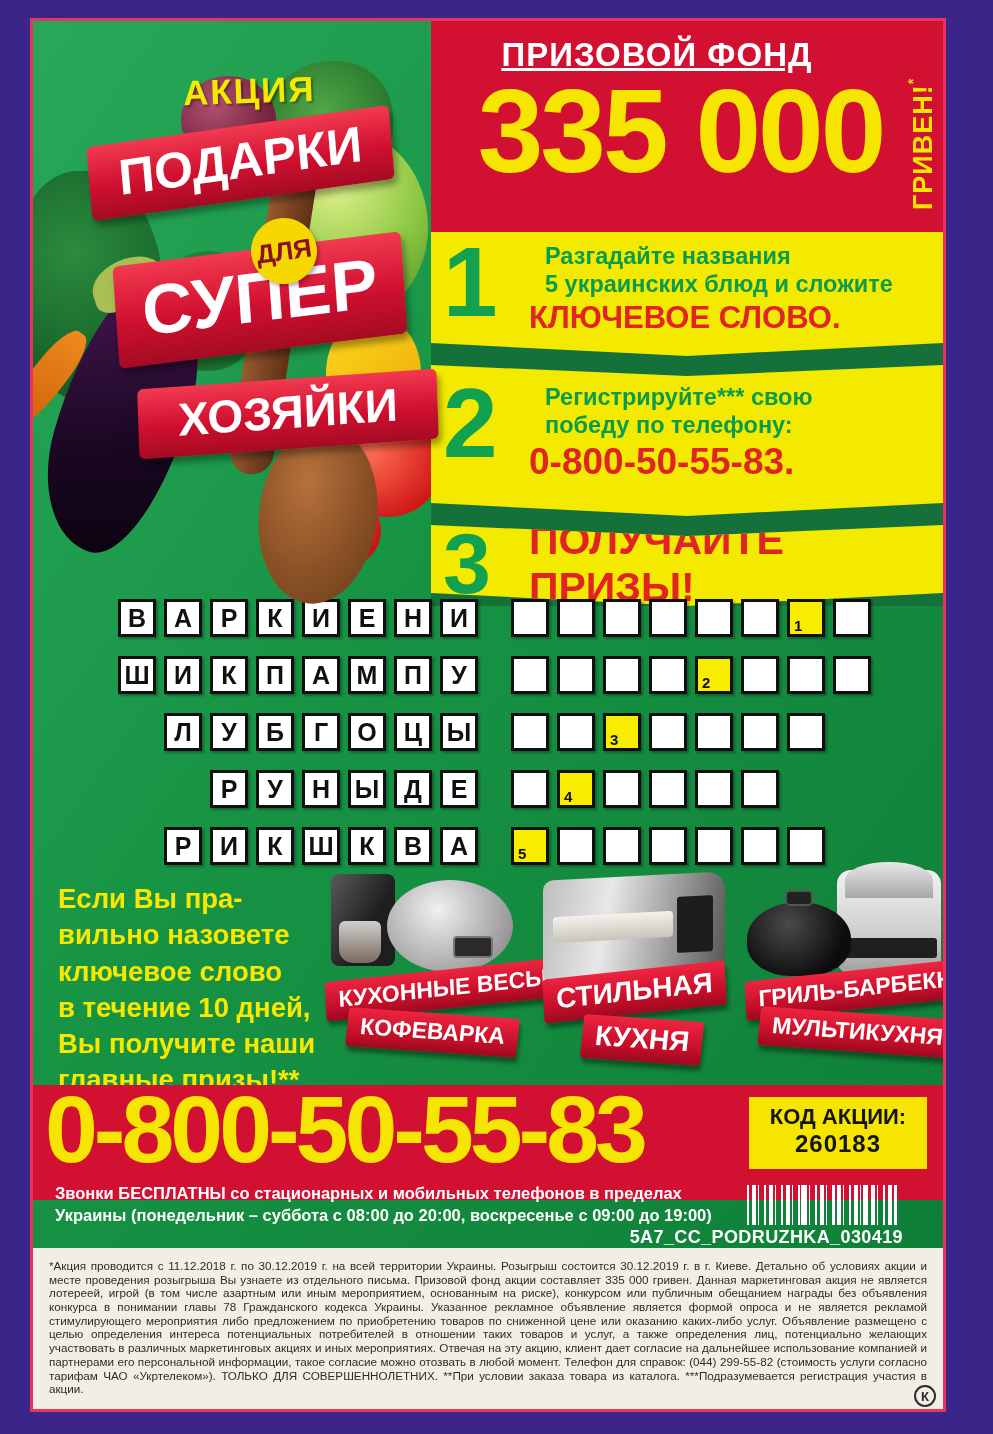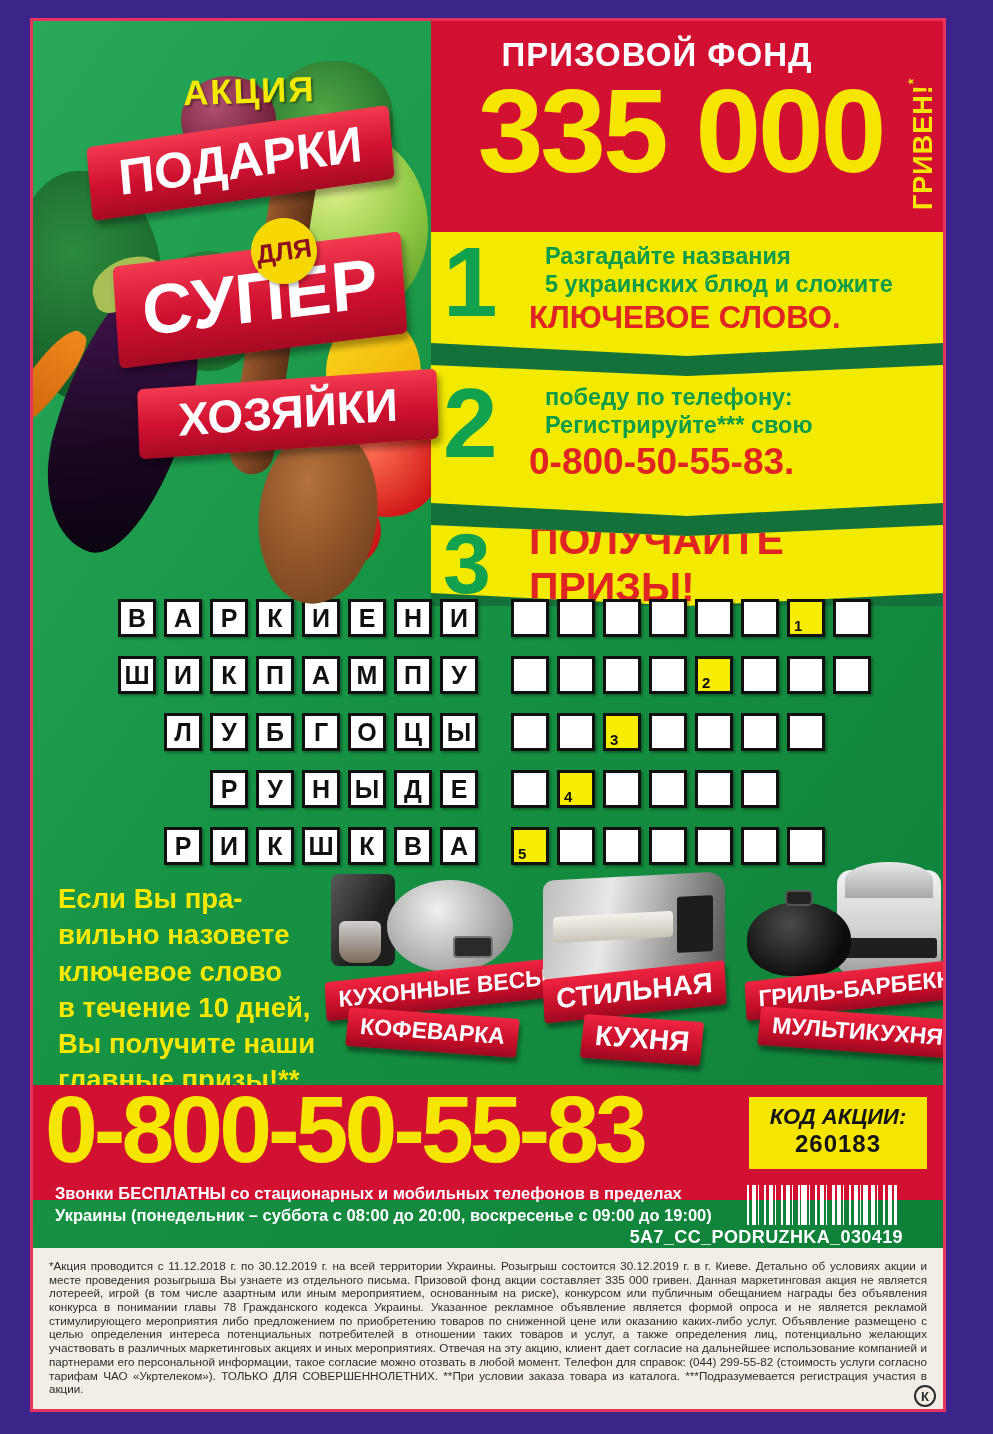--- a/index.html
+++ b/index.html
@@ -54,21 +54,21 @@
                 line-height:66px; text-align:center; transform:rotate(-8deg);
                 box-shadow:2px 3px 4px rgba(0,0,0,.3); }
   .ribbon-super { left:82px; top:228px; width:290px; padding:8px 0 14px; font-size:70px;
                   transform:rotate(-7deg) skewX(-3deg); }
   .ribbon-khoz { left:105px; top:358px; width:300px; padding:6px 0 10px; font-size:46px;
                  transform:rotate(-4deg) skewX(-2deg); }
 
   
   .prize-band { position:absolute; left:398px; top:0; right:0; height:211px; background:#d21031; }
   .prize-heading { position:absolute; top:15px; left:0; right:60px; text-align:center;
-                   font-size:33px; font-weight:bold; color:#fff; letter-spacing:1px; }
+                   font-size:33px; font-weight:bold; color:#fff; letter-spacing:1px;text-decoration:underline; }
   .prize-amount { position:absolute; top:42px; left:0; right:52px; text-align:center;
                   font-size:118px; font-weight:bold; color:#f6e500; letter-spacing:-3px;padding-left:39px; }
   .prize-currency { position:absolute; right:4px; top:48px; height:150px; writing-mode:vertical-rl;
                     transform:rotate(180deg); font-size:27px; font-weight:bold; color:#f6e500;
                     letter-spacing:1px; text-align:center; }
   .prize-currency sup { font-size:14px; }
 
   
   .steps { position:absolute; left:398px; top:211px; right:0; height:374px; background:#15713a;
            display:flex; flex-direction:column; gap:9px; }
@@ -139,21 +139,21 @@
   .product-2 .p-ribbon.top, .product-2 .p-ribbon.bottom { font-size:28px; }
 
   
   .phone-band { position:absolute; left:0; right:0; top:1064px; height:115px; background:#d21031; }
   .phone-number { position:absolute; left:12px; top:-10px; font-size:95px; font-weight:bold;
                   color:#f6e500; letter-spacing:-4px; }
   .phone-notes { position:absolute; left:22px; top:97px; color:#fff; font-weight:bold;
                  font-size:16.5px; line-height:1.35; width:700px; }
   .code-box { position:absolute; right:16px; top:12px; width:178px; height:72px; background:#f6e500;
               color:#151515; font-weight:bold; text-align:center; padding-top:7px; }
-  .code-label { font-size:22px;font-style:italic; }
+  .code-label { font-size:22px; }
   .code-value { font-size:24px; letter-spacing:1px; }
   .barcode { position:absolute; right:46px; top:100px; width:150px; height:40px;
              background-image:
                repeating-linear-gradient(90deg,#fff 0 2px,transparent 2px 5px,#fff 5px 9px,transparent 9px 11px,#fff 11px 12px,transparent 12px 17px),
                repeating-linear-gradient(90deg,transparent 0 23px,#fff 23px 26px,transparent 26px 31px); }
   .barcode-label { position:absolute; right:40px; top:142px; color:#fff; font-weight:bold;
                    font-size:18px; letter-spacing:.4px; }
 
   
   .legal { position:absolute; left:0; right:0; top:1227px; height:164px; background:#f2eee5;
@@ -202,22 +202,22 @@
         <div class="step-num">1</div>
         <div class="step-text">
           <div class="green-line">Разгадайте названия</div>
           <div class="green-line">5 украинских блюд и сложите</div>
           <div class="red-line">КЛЮЧЕВОЕ СЛОВО.</div>
         </div>
       </div>
       <div class="step step-2 notch-top">
         <div class="step-num">2</div>
         <div class="step-text">
+          <div class="green-line">Регистрируйте*** свою</div>
           <div class="green-line">победу по телефону:</div>
-          <div class="green-line">Регистрируйте*** свою</div>
           <div class="red-line">0-800-50-55-83.</div>
         </div>
       </div>
       <div class="step step-3 notch-top">
         <div class="step-num">3</div>
         <div class="red-line">ПОЛУЧАЙТЕ ПРИЗЫ!</div>
       </div>
     </div>
 
     <div class="puzzle">

